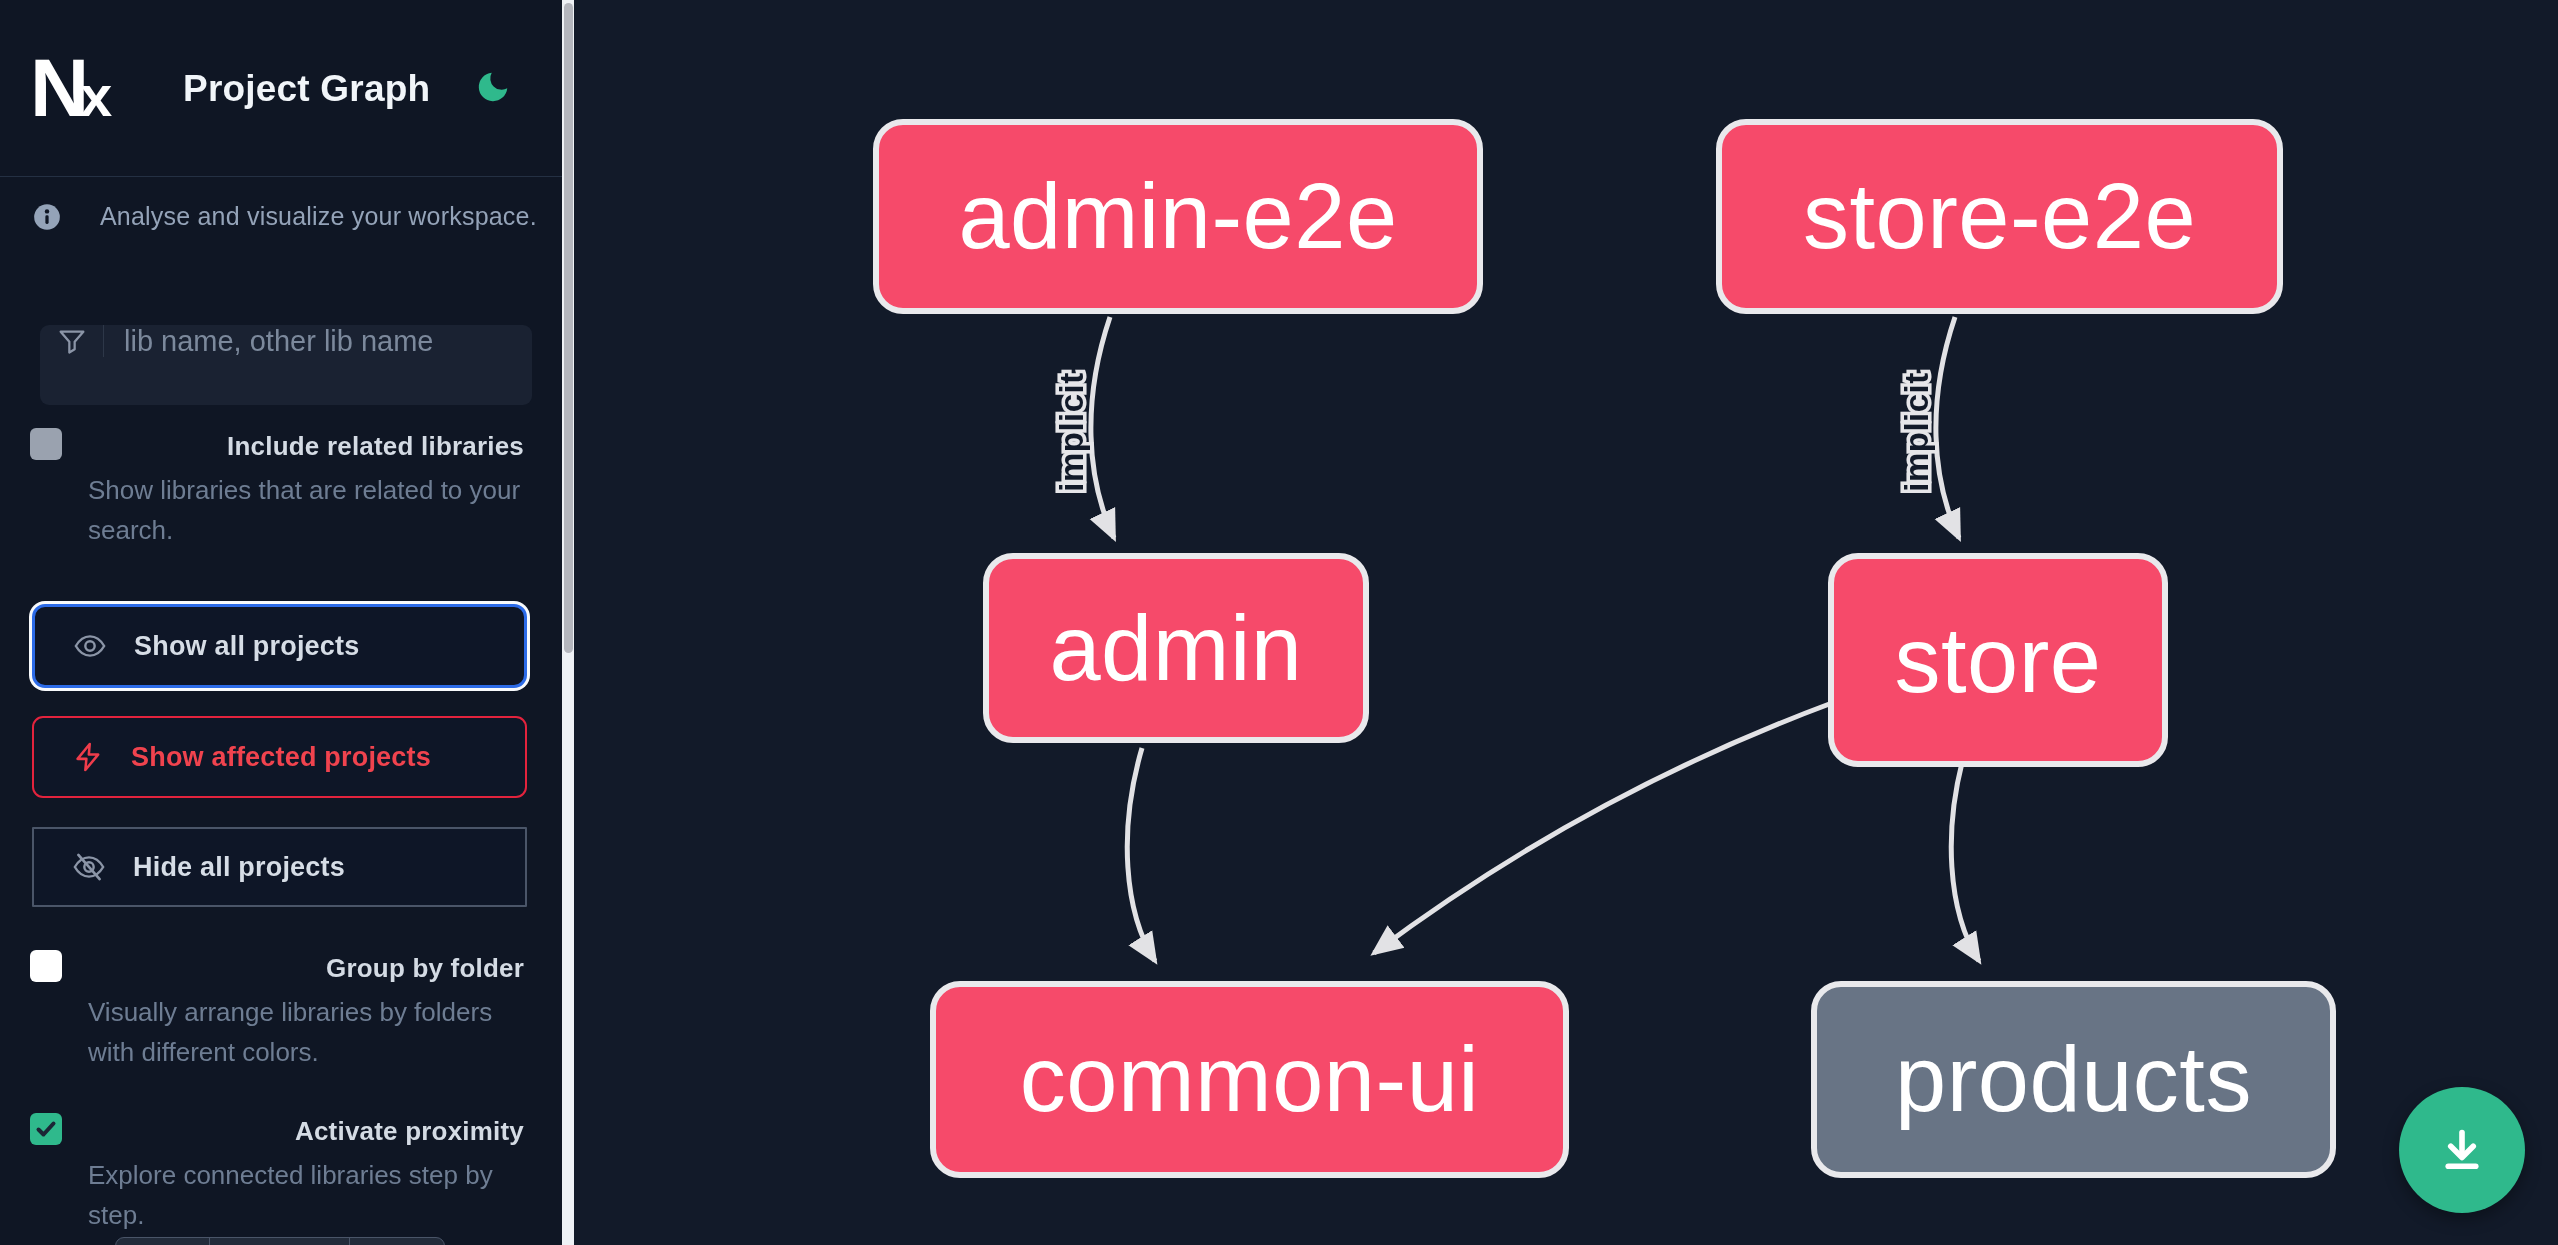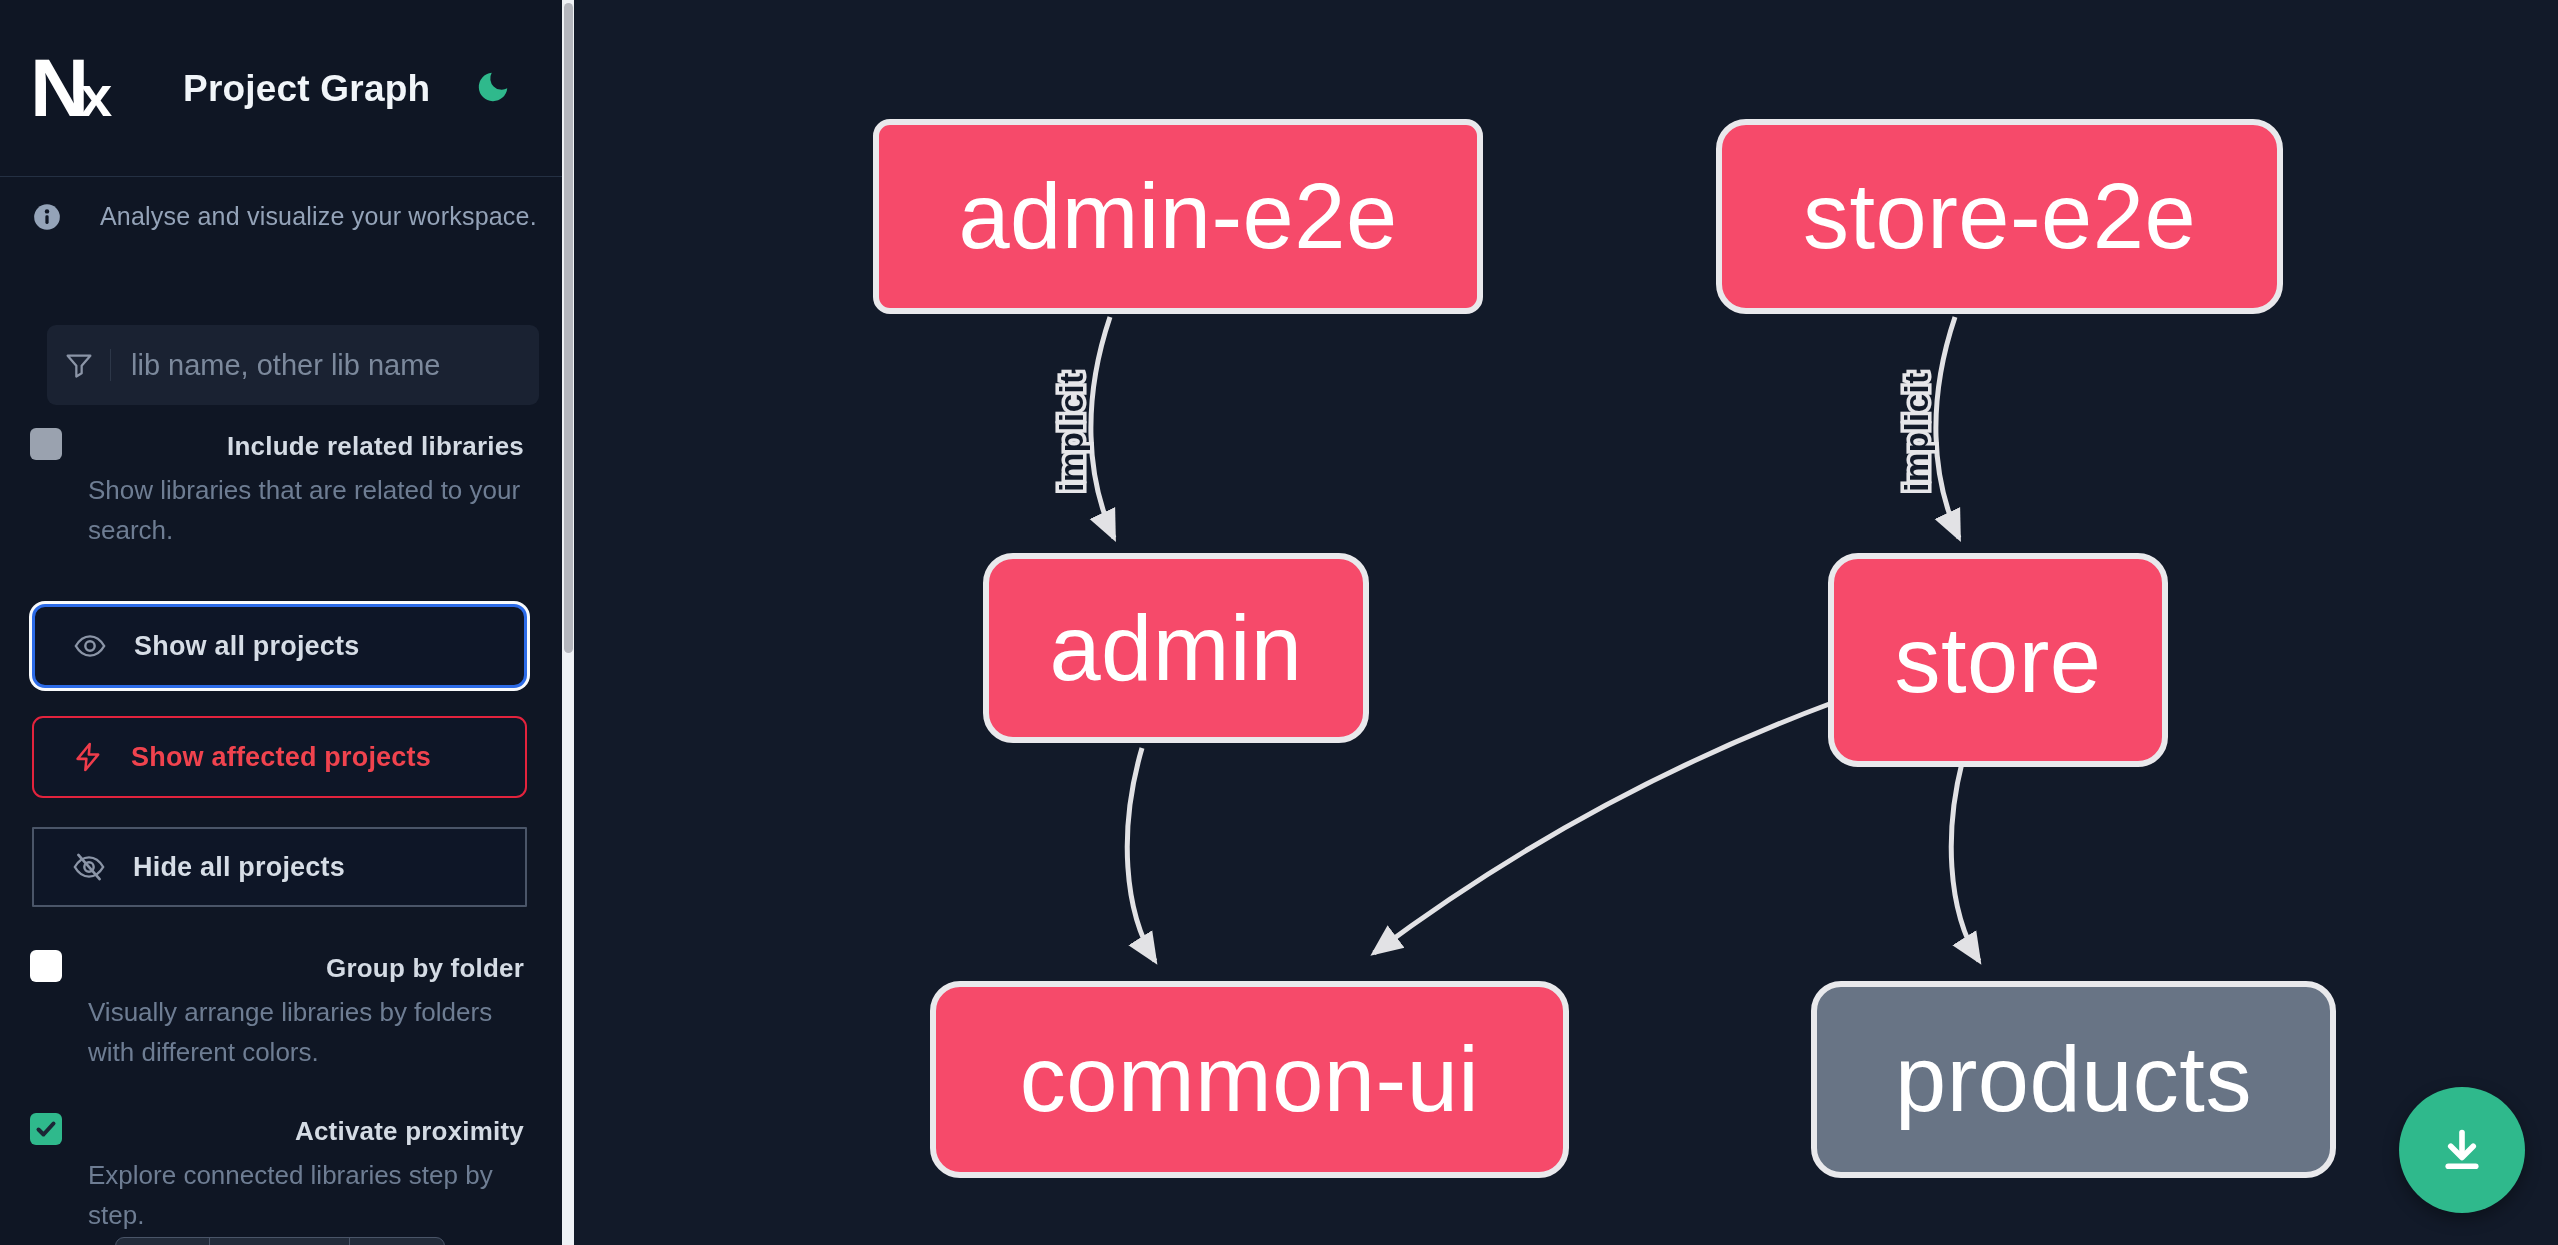--- a/index.html
+++ b/index.html
@@ -13,22 +13,22 @@
                display:flex; align-items:center; }
   .nx-logo { position:absolute; left:30px; top:46px; width:100px; height:84px; }
   .sb-title { position:absolute; left:183px; top:68px; font-size:37px; font-weight:700;
               color:#f1f5f9; letter-spacing:0.2px; }
   .theme-toggle { position:absolute; left:474px; top:68px; width:38px; height:38px; cursor:pointer; }
   .sb-divider { position:absolute; left:0; top:176px; width:562px; height:1px; background:#243043; }
 
   .info-row { position:absolute; left:33px; top:202px; display:flex; gap:39px; align-items:center; }
   .info-text { color:#94a3b8; font-size:25px; letter-spacing:0.2px; }
 
-  .search-box { position:absolute; left:47px; top:325px; width:492px; height:80px;
-                background:#1a2232; border-radius:9px; display:flex; align-items:center; overflow:hidden; }
+  .search-box { position:absolute; left:40px; top:325px; width:492px; height:80px;
+                background:#1a2232; border-radius:9px; display:flex; align-items:flex-start; overflow:hidden; }
   .search-icon-cell { width:64px; display:flex; align-items:center; justify-content:center;
                       border-right:1px solid #2d3748; }
   .search-input { flex:1; background:transparent; border:none; outline:none; color:#cbd5e1;
                   font-size:29px; padding:0 20px; font-family:"Liberation Sans", sans-serif; }
   .search-input::placeholder { color:#7c899c; }
 
   .check-row { position:absolute; left:30px; width:470px; }
   .checkbox { width:32px; height:32px; border-radius:6px; flex:none; position:relative; }
   .checkbox.gray  { background:#9aa2af; }
   .checkbox.white { background:#ffffff; }
@@ -94,21 +94,21 @@
       <path d="M 1110 317 C 1082 400, 1086 478, 1114 538" marker-end="url(#arrow)"></path>
       <path d="M 1955 317 C 1927 400, 1931 478, 1959 538" marker-end="url(#arrow)"></path>
       <path d="M 1142 748 C 1118 830, 1124 912, 1155 961" marker-end="url(#arrow)"></path>
       <path d="M 1832 703 Q 1585 795, 1374 953" marker-end="url(#arrow)"></path>
       <path d="M 1966 748 C 1942 830, 1948 912, 1979 961" marker-end="url(#arrow)"></path>
     </g>
     <text class="edge-label" transform="translate(1083,432) rotate(-90)" text-anchor="middle">implicit</text>
     <text class="edge-label" transform="translate(1928,432) rotate(-90)" text-anchor="middle">implicit</text>
   </svg>
 
-  <div class="node" style="left:299px; top:119px; width:610px; height:195px;border-radius:17px;">admin-e2e</div>
+  <div class="node" style="left:299px; top:119px; width:610px; height:195px;">admin-e2e</div>
   <div class="node" style="left:1142px; top:119px; width:567px; height:195px;">store-e2e</div>
   <div class="node" style="left:409px; top:553px; width:386px; height:190px;">admin</div>
   <div class="node" style="left:1254px; top:553px; width:340px; height:214px;">store</div>
   <div class="node" style="left:356px; top:981px; width:639px; height:197px;">common-ui</div>
   <div class="node gray" style="left:1237px; top:981px; width:525px; height:197px;">products</div>
 </div>
 
 <div class="sidebar">
 
   <div class="sb-header">

